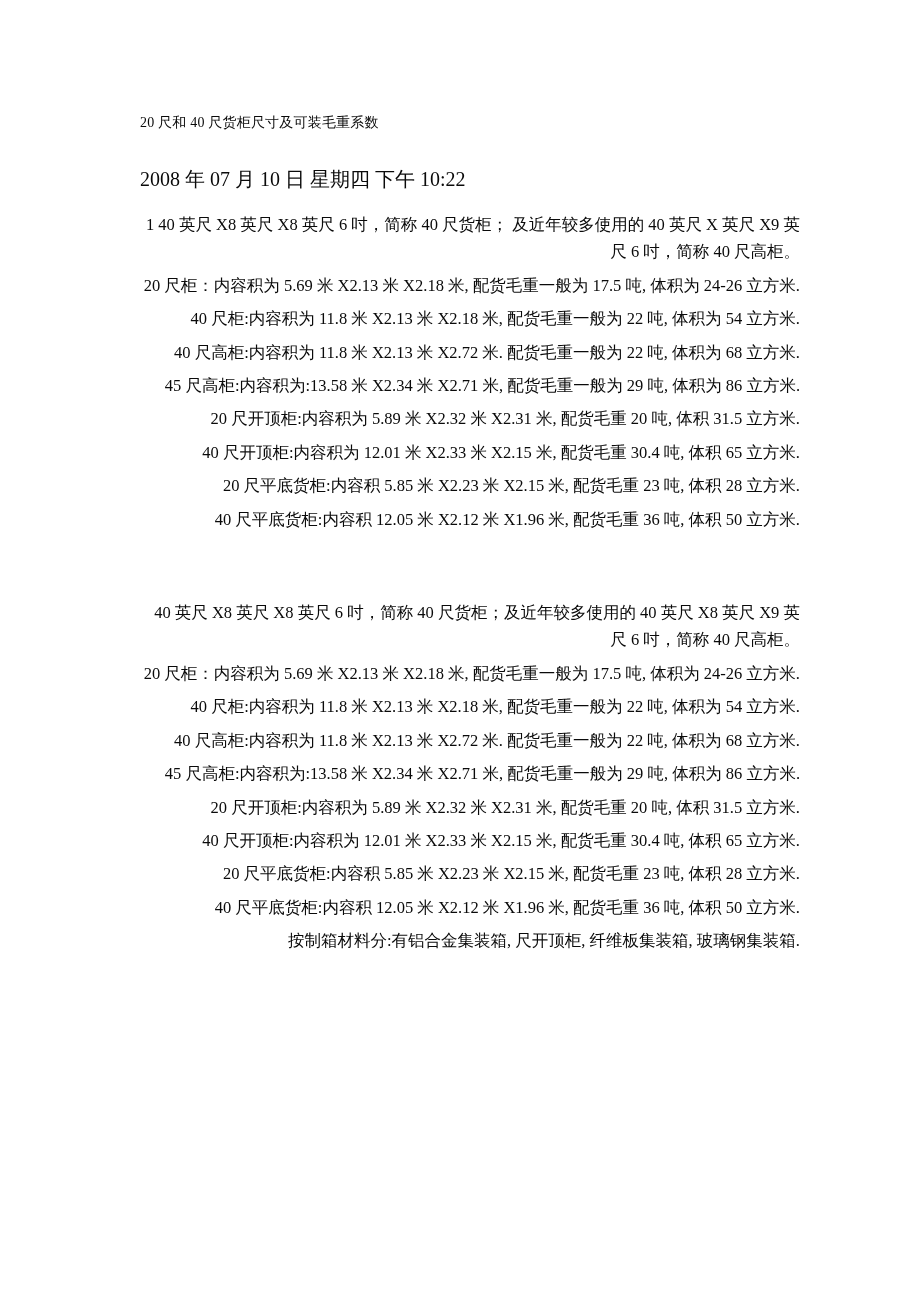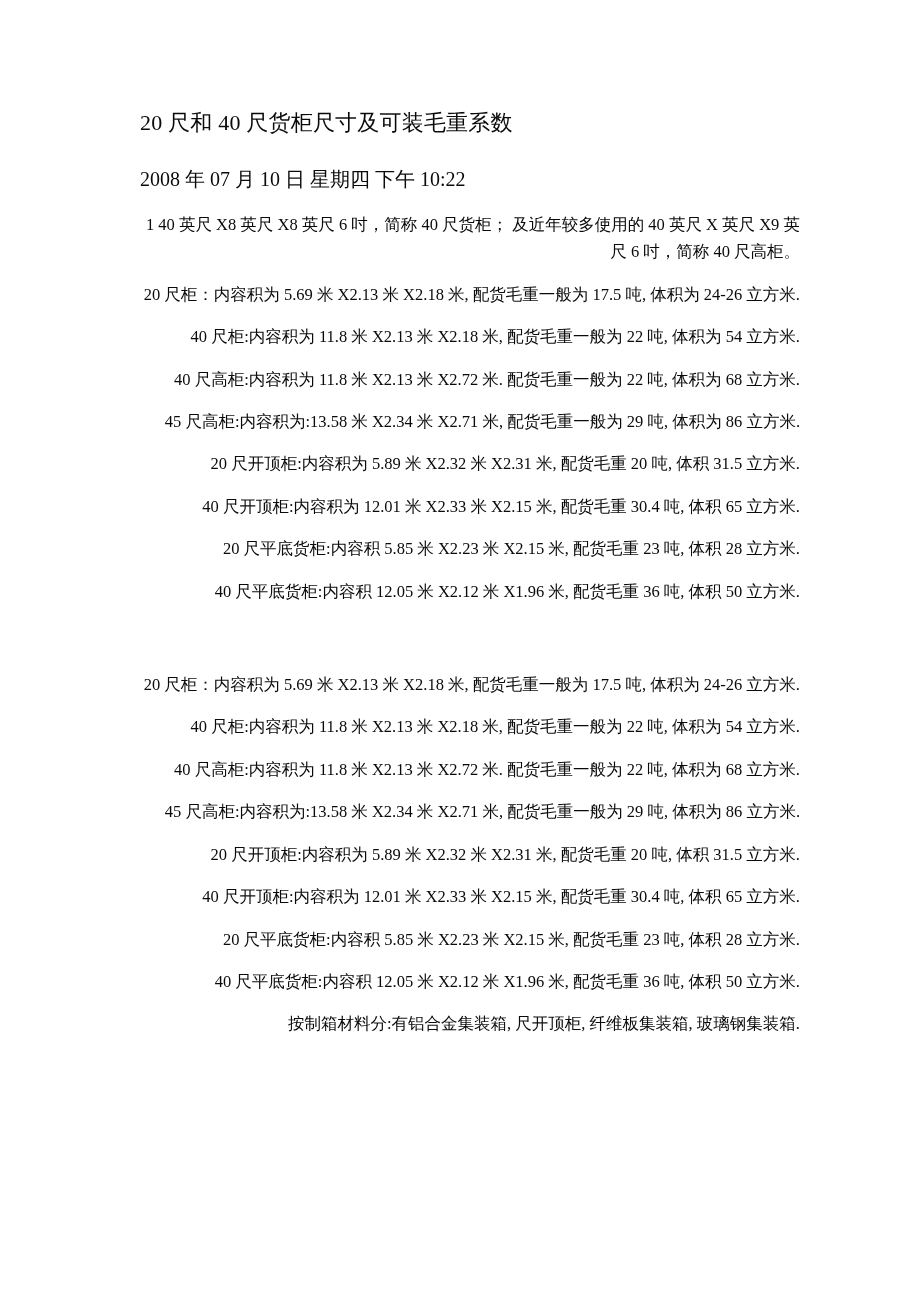--- a/index.html
+++ b/index.html
@@ -24,21 +24,21 @@
     height: 1302px;
     background: #ffffff;
   }
   .content {
     position: absolute;
     left: 140px;
     top: 108px;
     width: 660px;
   }
   .doc-title {
-    font-size: 22px;
+    font-size: 14px;
     line-height: 30px;
     font-weight: normal;
     margin: 0 0 0 0;
     padding: 0;
     letter-spacing: 0.2px;
     white-space: nowrap;
     font-family: Liberation Serif, serif;
   }
   .doc-date {
     font-size: 20px;
@@ -57,21 +57,21 @@
   .line {
     font-size: 16.5px;
     line-height: 27.4px;
     margin: 0;
     padding: 0;
     text-align: right;
     word-break: break-all;
     letter-spacing: 0px;
   }
   .line + .line {
-    margin-top: 15px;
+    margin-top: 6px;
   }
 </style>
 </head>
 <body>
 
 <div class="page">
   <div class="content">
 
     <h1 class="doc-title">20 尺和 40 尺货柜尺寸及可装毛重系数</h1>
 
@@ -83,20 +83,21 @@
       <p class="line">40 尺柜:内容积为 11.8 米 X2.13 米 X2.18 米, 配货毛重一般为 22 吨, 体积为 54 立方米.</p>
       <p class="line">40 尺高柜:内容积为 11.8 米 X2.13 米 X2.72 米. 配货毛重一般为 22 吨, 体积为 68 立方米.</p>
       <p class="line">45 尺高柜:内容积为:13.58 米 X2.34 米 X2.71 米, 配货毛重一般为 29 吨, 体积为 86 立方米.</p>
       <p class="line">20 尺开顶柜:内容积为 5.89 米 X2.32 米 X2.31 米, 配货毛重 20 吨, 体积 31.5 立方米.</p>
       <p class="line">40 尺开顶柜:内容积为 12.01 米 X2.33 米 X2.15 米, 配货毛重 30.4 吨, 体积 65 立方米.</p>
       <p class="line">20 尺平底货柜:内容积 5.85 米 X2.23 米 X2.15 米, 配货毛重 23 吨, 体积 28 立方米.</p>
       <p class="line">40 尺平底货柜:内容积 12.05 米 X2.12 米 X1.96 米, 配货毛重 36 吨, 体积 50 立方米.</p>
     </div>
 
     <div class="section gap">
+      <p class="line">40 英尺 X8 英尺 X8 英尺 6 吋，简称 40 尺货柜；及近年较多使用的 40 英尺 X8 英尺 X9 英尺 6 吋，简称 40 尺高柜。</p>
       <p class="line">20 尺柜：内容积为 5.69 米 X2.13 米 X2.18 米, 配货毛重一般为 17.5 吨, 体积为 24-26 立方米.</p>
       <p class="line">40 尺柜:内容积为 11.8 米 X2.13 米 X2.18 米, 配货毛重一般为 22 吨, 体积为 54 立方米.</p>
       <p class="line">40 尺高柜:内容积为 11.8 米 X2.13 米 X2.72 米. 配货毛重一般为 22 吨, 体积为 68 立方米.</p>
       <p class="line">45 尺高柜:内容积为:13.58 米 X2.34 米 X2.71 米, 配货毛重一般为 29 吨, 体积为 86 立方米.</p>
       <p class="line">20 尺开顶柜:内容积为 5.89 米 X2.32 米 X2.31 米, 配货毛重 20 吨, 体积 31.5 立方米.</p>
       <p class="line">40 尺开顶柜:内容积为 12.01 米 X2.33 米 X2.15 米, 配货毛重 30.4 吨, 体积 65 立方米.</p>
       <p class="line">20 尺平底货柜:内容积 5.85 米 X2.23 米 X2.15 米, 配货毛重 23 吨, 体积 28 立方米.</p>
       <p class="line">40 尺平底货柜:内容积 12.05 米 X2.12 米 X1.96 米, 配货毛重 36 吨, 体积 50 立方米.</p>
       <p class="line">按制箱材料分:有铝合金集装箱, 尺开顶柜, 纤维板集装箱, 玻璃钢集装箱.</p>
     </div>

